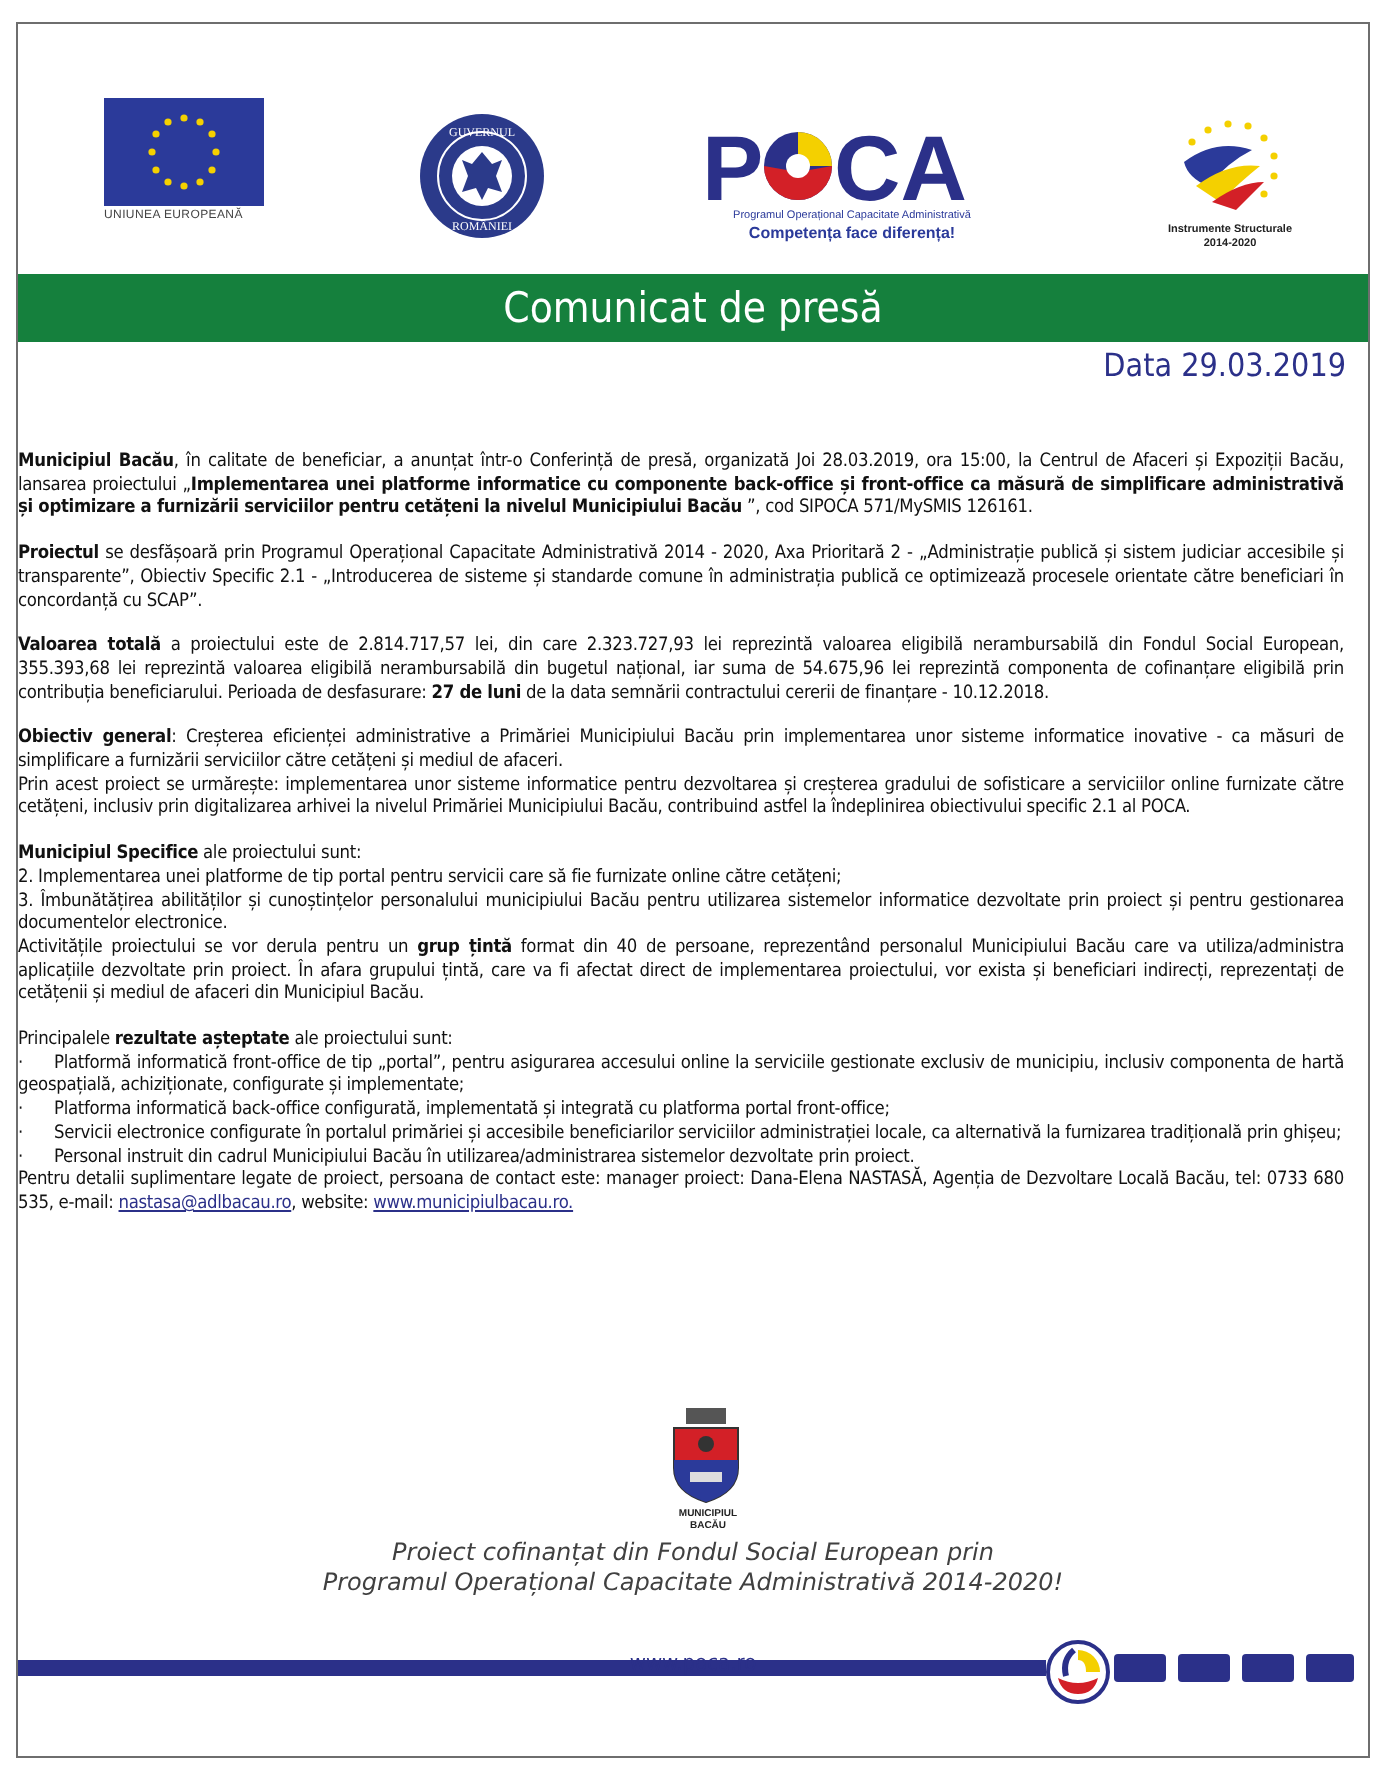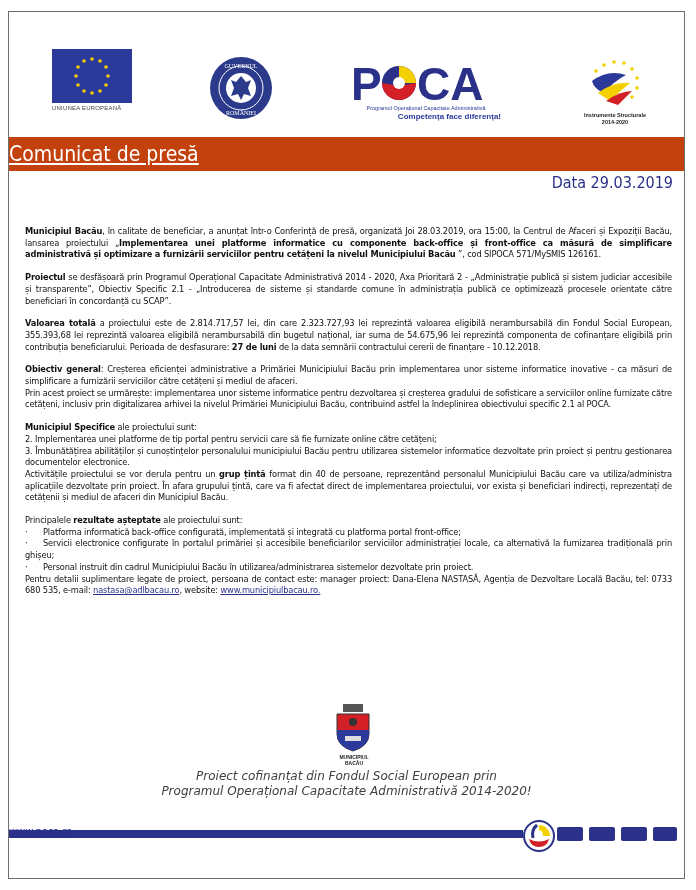--- a/index.html
+++ b/index.html
@@ -5,44 +5,44 @@
   html, body { margin: 0; padding: 0; background: #ffffff; }
   body { width: 696px; height: 890px; position: relative; overflow: hidden; font-family: "DejaVu Sans Condensed", "DejaVu Sans", sans-serif; }
   .frame { position: absolute; left: 8px; top: 11px; width: 677px; height: 868px; border: 1px solid #6e6e6e; box-sizing: border-box; background: #fff; }
   .logos { position: absolute; left: 0; top: 0; width: 100%; height: 125px; }
   .eu { position: absolute; left: 43px; top: 37px; width: 80px; height: 54px; background: #2b3a9a; }
   .eu-stars { position: absolute; left: 0; top: 0; width: 80px; height: 54px; }
   .eu-label { position: absolute; left: 43px; top: 93px; width: 90px; font-size: 6px; color: #444; letter-spacing: 0.2px; font-family: "Liberation Sans", sans-serif; }
   .gov { position: absolute; left: 200px; top: 44px; width: 64px; height: 64px; }
   .poca { position: absolute; left: 342px; top: 44px; width: 148px; height: 70px; }
   .poca-sub { position: absolute; left: 342px; top: 93px; width: 150px; font-size: 5.5px; color: #2b3a9a; text-align: center; font-family: "Liberation Sans", sans-serif; }
-  .poca-slogan { position: absolute; left: 342px; top: 100px; width: 150px; font-size: 8px; font-weight: bold; color: #2b3a9a; text-align: right; font-family: "Liberation Sans", sans-serif; }
+  .poca-slogan { position: absolute; left: 342px; top: 100px; width: 150px; font-size: 8px; font-weight: bold; color: #2b3a9a; text-align: center; font-family: "Liberation Sans", sans-serif; }
   .is { position: absolute; left: 575px; top: 47px; width: 64px; height: 52px; }
   .is-label { position: absolute; left: 560px; top: 100px; width: 92px; font-size: 5.5px; font-weight: bold; color: #222; text-align: center; line-height: 7px; font-family: "Liberation Sans", sans-serif; }
 
-  .banner { position: absolute; left: 0; top: 125px; width: 100%; height: 34px; background: #c2410c; color: #fff; font-size: 21px; text-align: left; line-height: 34px; text-decoration: underline; }
+  .banner { position: absolute; left: 0; top: 125px; width: 100%; height: 34px; background: #15803d; color: #fff; font-size: 21px; text-align: center; line-height: 34px; }
   .date { position: absolute; right: 11px; top: 161px; font-size: 16px; color: #2b3089; }
   .title { position: absolute; left: 10px; right: 10px; top: 171px; font-size: 11.2px; font-weight: bold; color: #2b3089; text-align: center; line-height: 13px; }
 
-  .content { position: absolute; left: 16px; right: 12px; top: 213px; font-size: 9.2px; line-height: 11.7px; color: #111; text-align: justify; font-family: "DejaVu Sans Condensed", "DejaVu Sans", sans-serif; letter-spacing: -0.15px; }
+  .content { position: absolute; left: 0; right: 12px; top: 213px; font-size: 9.2px; line-height: 11.7px; color: #111; text-align: justify; font-family: "DejaVu Sans Condensed", "DejaVu Sans", sans-serif; letter-spacing: -0.15px; }
   .content p { margin: 0; }
   .content .gap { height: 11px; }
   .content b { font-weight: bold; }
   .content a { color: #2b3089; text-decoration: underline; }
   .bullet { padding-left: 0; }
   .bullet .dot { display: inline-block; width: 18px; }
 
   .coat { position: absolute; left: 324px; top: 692px; width: 40px; height: 48px; }
   .coat-label { position: absolute; left: 310px; top: 742px; width: 70px; text-align: center; font-size: 5px; font-weight: bold; line-height: 6px; color: #222; font-family: "Liberation Sans", sans-serif; }
   .cofin { position: absolute; left: 0; right: 0; top: 757px; text-align: center; font-size: 12px; font-style: italic; color: #404040; line-height: 15px; font-family: "DejaVu Sans", sans-serif; }
 
   .footer-bar { position: absolute; left: 0; top: 818px; width: 514px; height: 8px; background: #2b3089; }
   .footer-circle { position: absolute; left: 514px; top: 808px; width: 28px; height: 28px; border: 2px solid #2b3089; border-radius: 50%; background: #fff; }
   .footer-sq { position: absolute; top: 815px; width: 26px; height: 14px; background: #2b3089; border-radius: 2px; }
-  .url { position: absolute; left: 0; right: 0; top: 813px; font-size: 11px; color: #2b3089; }
+  .url { position: absolute; left: 0; right: 0; top: 813px; text-align: center; font-size: 11px; color: #2b3089; }
 </style>
 </head>
 <body>
 
 <div class="frame">
 
   <div class="logos">
     <div class="eu">
       <svg class="eu-stars" viewBox="0 0 80 54">
         <g fill="#f4d000">
@@ -123,20 +123,21 @@
     <div class="gap"></div>
     <p><b>Obiectiv general</b><span>: Creșterea eficienței administrative a Primăriei Municipiului Bacău prin implementarea unor sisteme informatice inovative - ca măsuri de simplificare a furnizării serviciilor către cetățeni și mediul de afaceri.</span></p>
     <p>Prin acest proiect se urmărește: implementarea unor sisteme informatice pentru dezvoltarea și creșterea gradului de sofisticare a serviciilor online furnizate către cetățeni, inclusiv prin digitalizarea arhivei la nivelul Primăriei Municipiului Bacău, contribuind astfel la îndeplinirea obiectivului specific 2.1 al POCA.</p>
     <div class="gap"></div>
     <p><b>Municipiul Specifice</b><span> ale proiectului sunt:</span></p>
     <p>2. Implementarea unei platforme de tip portal pentru servicii care să fie furnizate online către cetățeni;</p>
     <p>3. Îmbunătățirea abilităților și cunoștințelor personalului municipiului Bacău pentru utilizarea sistemelor informatice dezvoltate prin proiect și pentru gestionarea documentelor electronice.</p>
     <p><span>Activitățile proiectului se vor derula pentru un </span><b>grup țintă</b><span> format din 40 de persoane, reprezentând personalul Municipiului Bacău care va utiliza/administra aplicațiile dezvoltate prin proiect. În afara grupului țintă, care va fi afectat direct de implementarea proiectului, vor exista și beneficiari indirecți, reprezentați de cetățenii și mediul de afaceri din Municipiul Bacău.</span></p>
     <div class="gap"></div>
     <p><span>Principalele </span><b>rezultate așteptate</b><span> ale proiectului sunt:</span></p>
+    <p class="bullet"><span class="dot">·</span><span>Platformă informatică front-office de tip „portal”, pentru asigurarea accesului online la serviciile gestionate exclusiv de municipiu, inclusiv componenta de hartă geospațială, achiziționate, configurate și implementate;</span></p>
     <p class="bullet"><span class="dot">·</span><span>Platforma informatică back-office configurată, implementată și integrată cu platforma portal front-office;</span></p>
     <p class="bullet"><span class="dot">·</span><span>Servicii electronice configurate în portalul primăriei și accesibile beneficiarilor serviciilor administrației locale, ca alternativă la furnizarea tradițională prin ghișeu;</span></p>
     <p class="bullet"><span class="dot">·</span><span>Personal instruit din cadrul Municipiului Bacău în utilizarea/administrarea sistemelor dezvoltate prin proiect.</span></p>
     <p><span>Pentru detalii suplimentare legate de proiect, persoana de contact este: manager proiect: Dana-Elena NASTASĂ, Agenția de Dezvoltare Locală Bacău, tel: 0733 680 535, e-mail: </span><a>nastasa@adlbacau.ro</a><span>, website: </span><a>www.municipiulbacau.ro.</a></p>
   </div>
 
   <div class="coat">
     <svg viewBox="0 0 40 48" width="40" height="48">
       <rect x="10" y="0" width="20" height="8" fill="#555"></rect>
       <path d="M4 10 H36 V30 Q36 42 20 47 Q4 42 4 30 Z" fill="#d32027" stroke="#333" stroke-width="1"></path>

